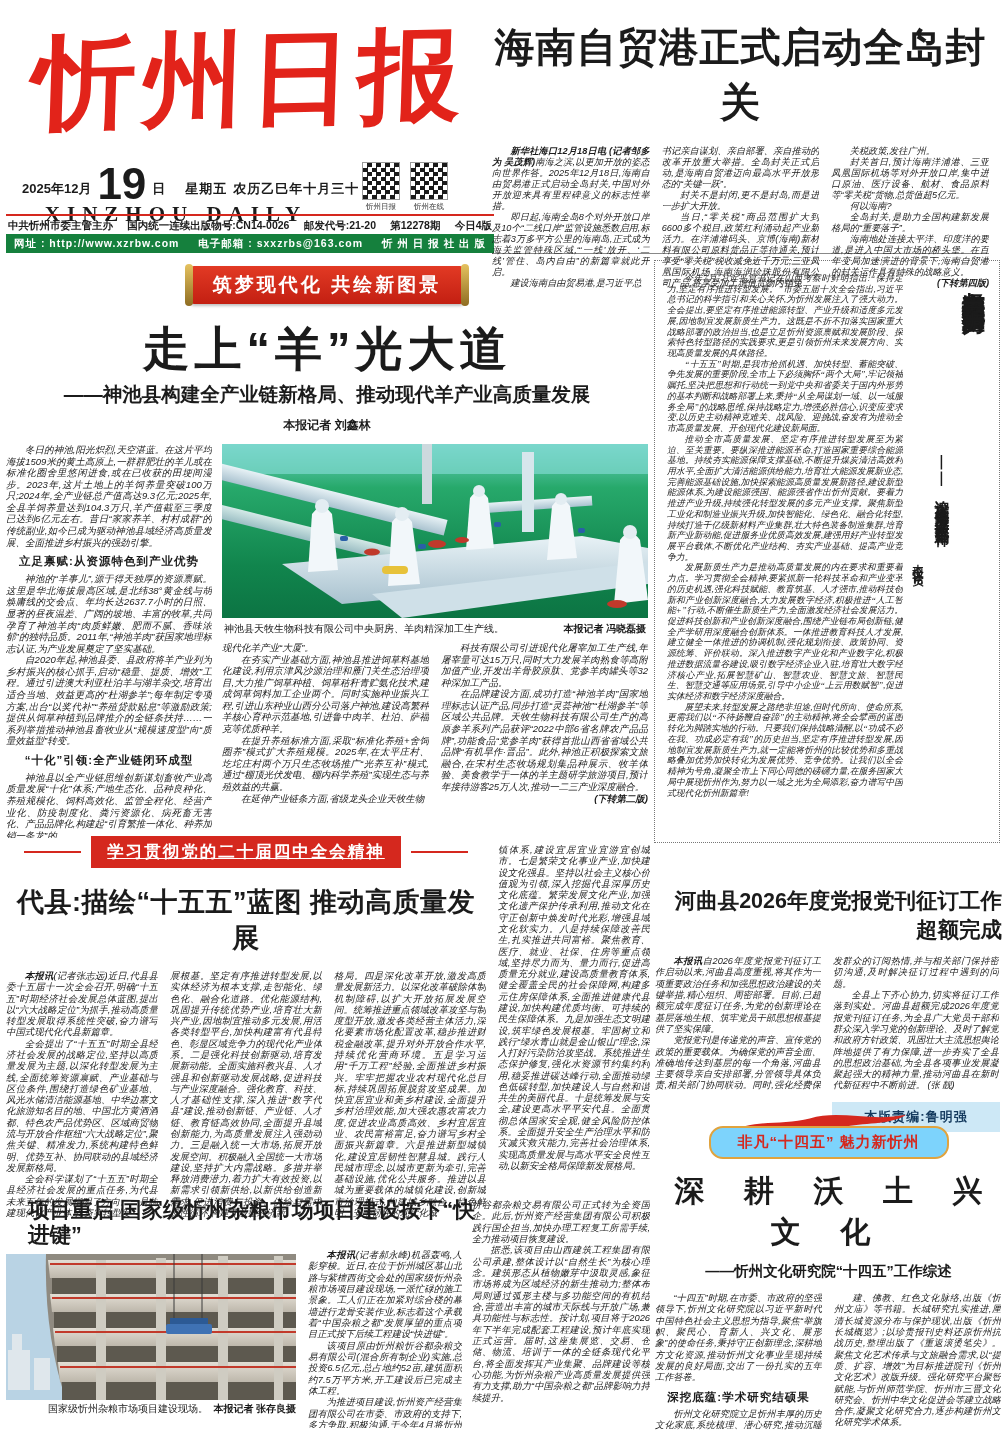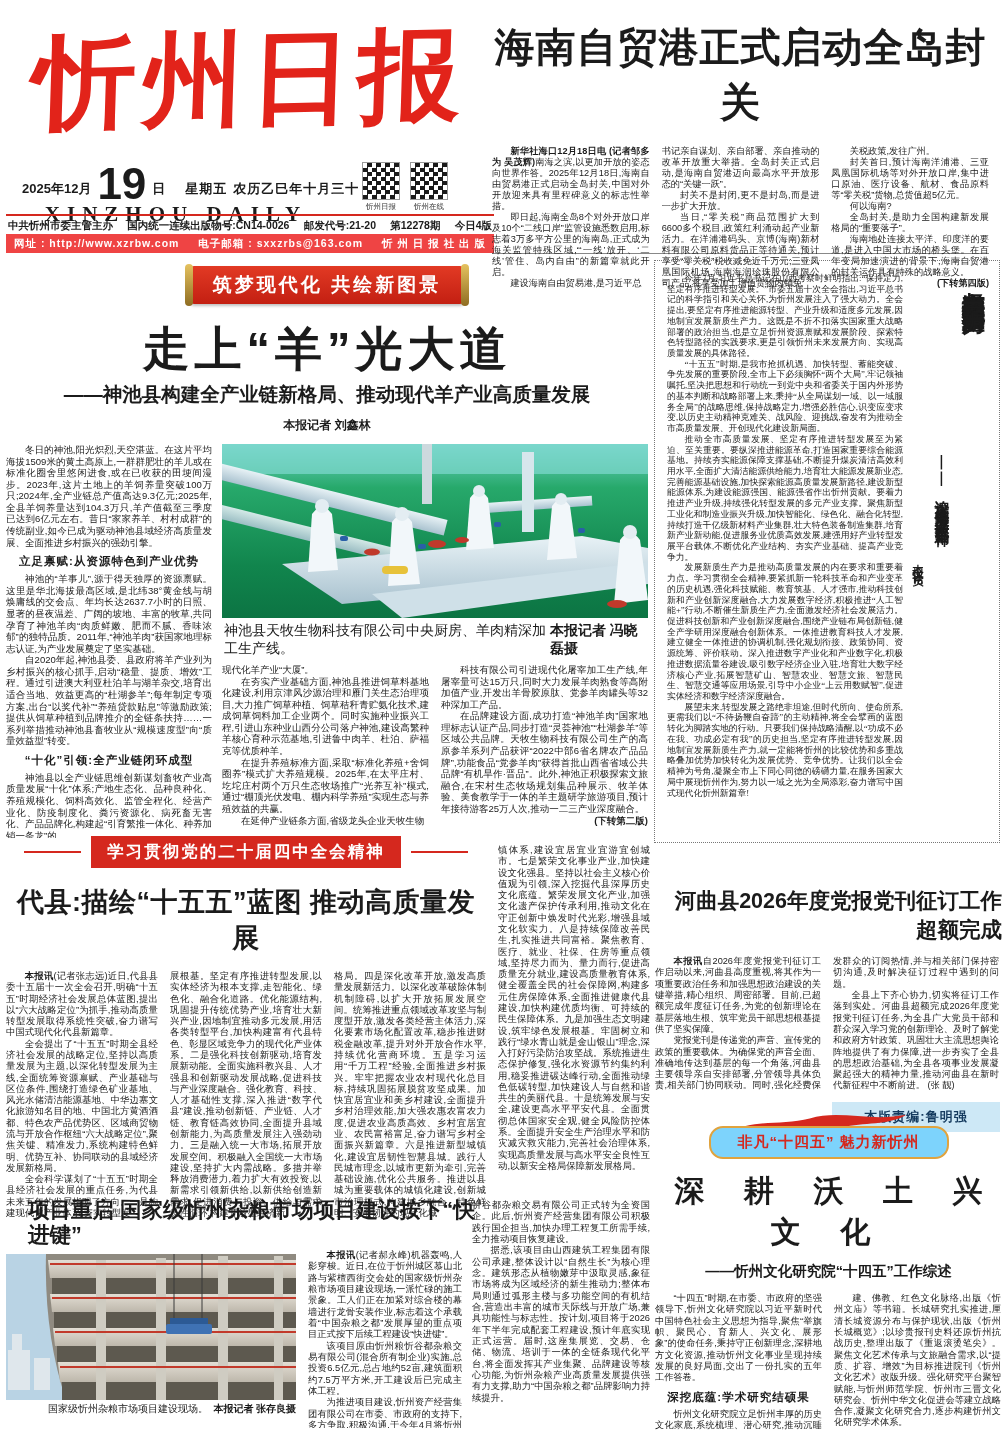--- a/index.html
+++ b/index.html
@@ -1,21 +1,21 @@
 <!DOCTYPE html>
 <html><head>
 <meta charset="utf-8">
 <style>
   * { box-sizing: border-box; margin: 0; padding: 0; }
   html,body { background:#f2f2f2; }
   body { font-family:"Liberation Sans","DejaVu Sans",sans-serif; color:#1b1b1b; }
   .page { position:relative; width:1005px; height:1431px; background:#fff; margin:0 auto; overflow:hidden; }
 
   
-  p { margin:0; text-indent:2em; text-align:justify; }
+  p { margin:0; text-indent:2em; text-align:justify;font-style:italic; }
   .col { overflow:hidden; }
   .col.cont > p:first-child { text-indent:0; }
   .jump { text-align:right; font-weight:bold; text-indent:0; }
   h4.subhead { font-size:11.5px; font-weight:bold; text-align:center; margin:6px 0 5px; letter-spacing:1px; }
 
   
   .masthead { position:absolute; left:6px; top:6px; width:488px; height:246px; }
   .brand { position:absolute; top:18px; left:0; width:100%; text-align:center;
            font-family:"Liberation Serif","DejaVu Serif",serif; font-weight:900;
            font-size:102px; line-height:1.1; color:#e2231a; letter-spacing:6px;
@@ -30,21 +30,21 @@
              font-size:21px; letter-spacing:7px; }
   .qr { position:absolute; top:156px; width:38px; height:38px; border:1px solid #999;
         background:
           conic-gradient(#1a1a1a 25%, #fff 0 50%, #1a1a1a 0 75%, #fff 0) 0 0/9px 9px; }
   .qr.q1 { left:356px; } .qr.q2 { left:404px; }
   .qr-label { position:absolute; top:196px; width:40px; text-align:center; font-size:7.5px; color:#333; }
   .qr-label.q1 { left:355px; } .qr-label.q2 { left:403px; }
   .red-rule { position:absolute; left:0; top:208px; width:100%; height:2px; background:#d5281e; }
   .info-line { position:absolute; left:0; top:213px; width:100%; font-size:10.5px; font-weight:bold;
                display:flex; justify-content:space-between; padding:0 2px; white-space:nowrap; }
-  .blue-bar { position:absolute; left:0; top:228px; width:100%; height:19px; background:#ef4444;
+  .blue-bar { position:absolute; left:0; top:228px; width:100%; height:19px; background:#15803d;
               color:#fff; font-weight:bold; font-size:10.5px; display:flex; align-items:center;
               justify-content:space-between; padding:0 8px; letter-spacing:1px; }
 
   
   .lead { position:absolute; left:492px; top:6px; width:497px; height:248px; border-bottom:1px solid #888; }
   .lead-headline { margin-top:14px; text-align:center; font-family:"Liberation Serif","DejaVu Serif",serif;
                    font-weight:900; font-size:40px; letter-spacing:1px; }
   .lead-body { display:flex; gap:12px; margin-top:16px; font-size:9.2px; line-height:1.2; }
   .lead-body .col { width:158px; height:158px; }
 
@@ -55,40 +55,40 @@
             font-size:19px; letter-spacing:3px; padding:6px 22px; border-radius:3px;
             box-shadow:0 2px 3px rgba(0,0,0,.25); }
   .rod { width:8px; height:42px; border-radius:4px; background:linear-gradient(#e5c25f,#8f6d22); margin:0 -2px; z-index:2; }
   .main-headline { text-align:center; font-weight:900; font-size:47px; letter-spacing:5px; margin-top:12px; }
   .main-subtitle { text-align:center; font-weight:900; font-size:19.5px; }
   .main-byline { text-align:center; font-weight:bold; font-size:12px; margin-top:9px; }
   .main-body { display:flex; gap:10px; margin-top:10px; }
   .main-colL { width:206px; height:394px; font-size:9.5px; line-height:1.22; }
   .main-right { width:426px; }
   .photo-caption { display:flex; justify-content:space-between; align-items:flex-start;
-                   font-family:"Liberation Serif","DejaVu Serif",serif; font-size:14px; padding:4px 2px 2px; }
+                   font-family:"Liberation Serif","DejaVu Serif",serif; font-size:10px; padding:4px 2px 2px; }
   .photo-caption .credit { font-weight:bold; }
   .main-cols { display:flex; gap:12px; margin-top:4px; font-size:9.5px; line-height:1.22; }
   .main-cols .col { width:207px; height:186px; }
 
   
   .editorial { position:absolute; left:654px; top:260px; width:346px; height:583px;
                border:1.5px dotted #777; display:flex; padding:12px 10px 10px 12px; gap:7px; }
   .ed-body { flex:1; font-family:"Liberation Serif","DejaVu Serif",serif; font-size:8.8px;
              line-height:1.22; overflow:hidden; }
   .ed-byline { writing-mode:vertical-rl; font-size:11px; font-weight:bold; padding-top:282px; letter-spacing:3px; }
   .ed-subtitle { writing-mode:vertical-rl; font-size:14.5px; font-weight:bold; padding-top:182px; letter-spacing:2px; }
   .ed-title { writing-mode:vertical-rl; font-size:23px; font-weight:900; letter-spacing:1px; line-height:1.35; }
 
   
   .daixian { position:absolute; left:6px; top:830px; width:644px; height:362px; display:flex; gap:12px; }
   .dx-left { width:480px; }
   .dx-banner { display:flex; align-items:center; gap:10px; margin:6px 18px 0; }
   .dx-line { flex:1; height:2px; background:#d5281e; }
-  .dx-box { background:#d5281e; color:#fff; font-weight:bold; font-size:16.5px; padding:5px 16px; letter-spacing:2px; }
+  .dx-box { background:#d5281e; color:#fff; font-weight:bold; font-size:16.5px; padding:5px 16px; letter-spacing:2px;text-decoration:underline; }
   .dx-headline { text-align:center; font-weight:900; font-size:27px; margin-top:16px; letter-spacing:0.5px; }
   .dx-cols { display:flex; gap:12px; margin-top:14px; font-size:9.4px; line-height:1.2; }
   .dx-cols .col { width:152px; height:250px; }
   .dx-col4 { width:152px; height:348px; margin-top:14px; font-size:9.4px; line-height:1.2; overflow:hidden; }
 
   
   .hequ { position:absolute; left:655px; top:876px; width:347px; height:232px; }
   .hq-headline { text-align:right; font-weight:900; font-size:21.5px; margin-top:10px; }
   .hq-cols { display:flex; gap:12px; margin-top:12px; font-size:9.2px; line-height:1.23; }
   .hq-cols .col { width:166px; height:136px; }

